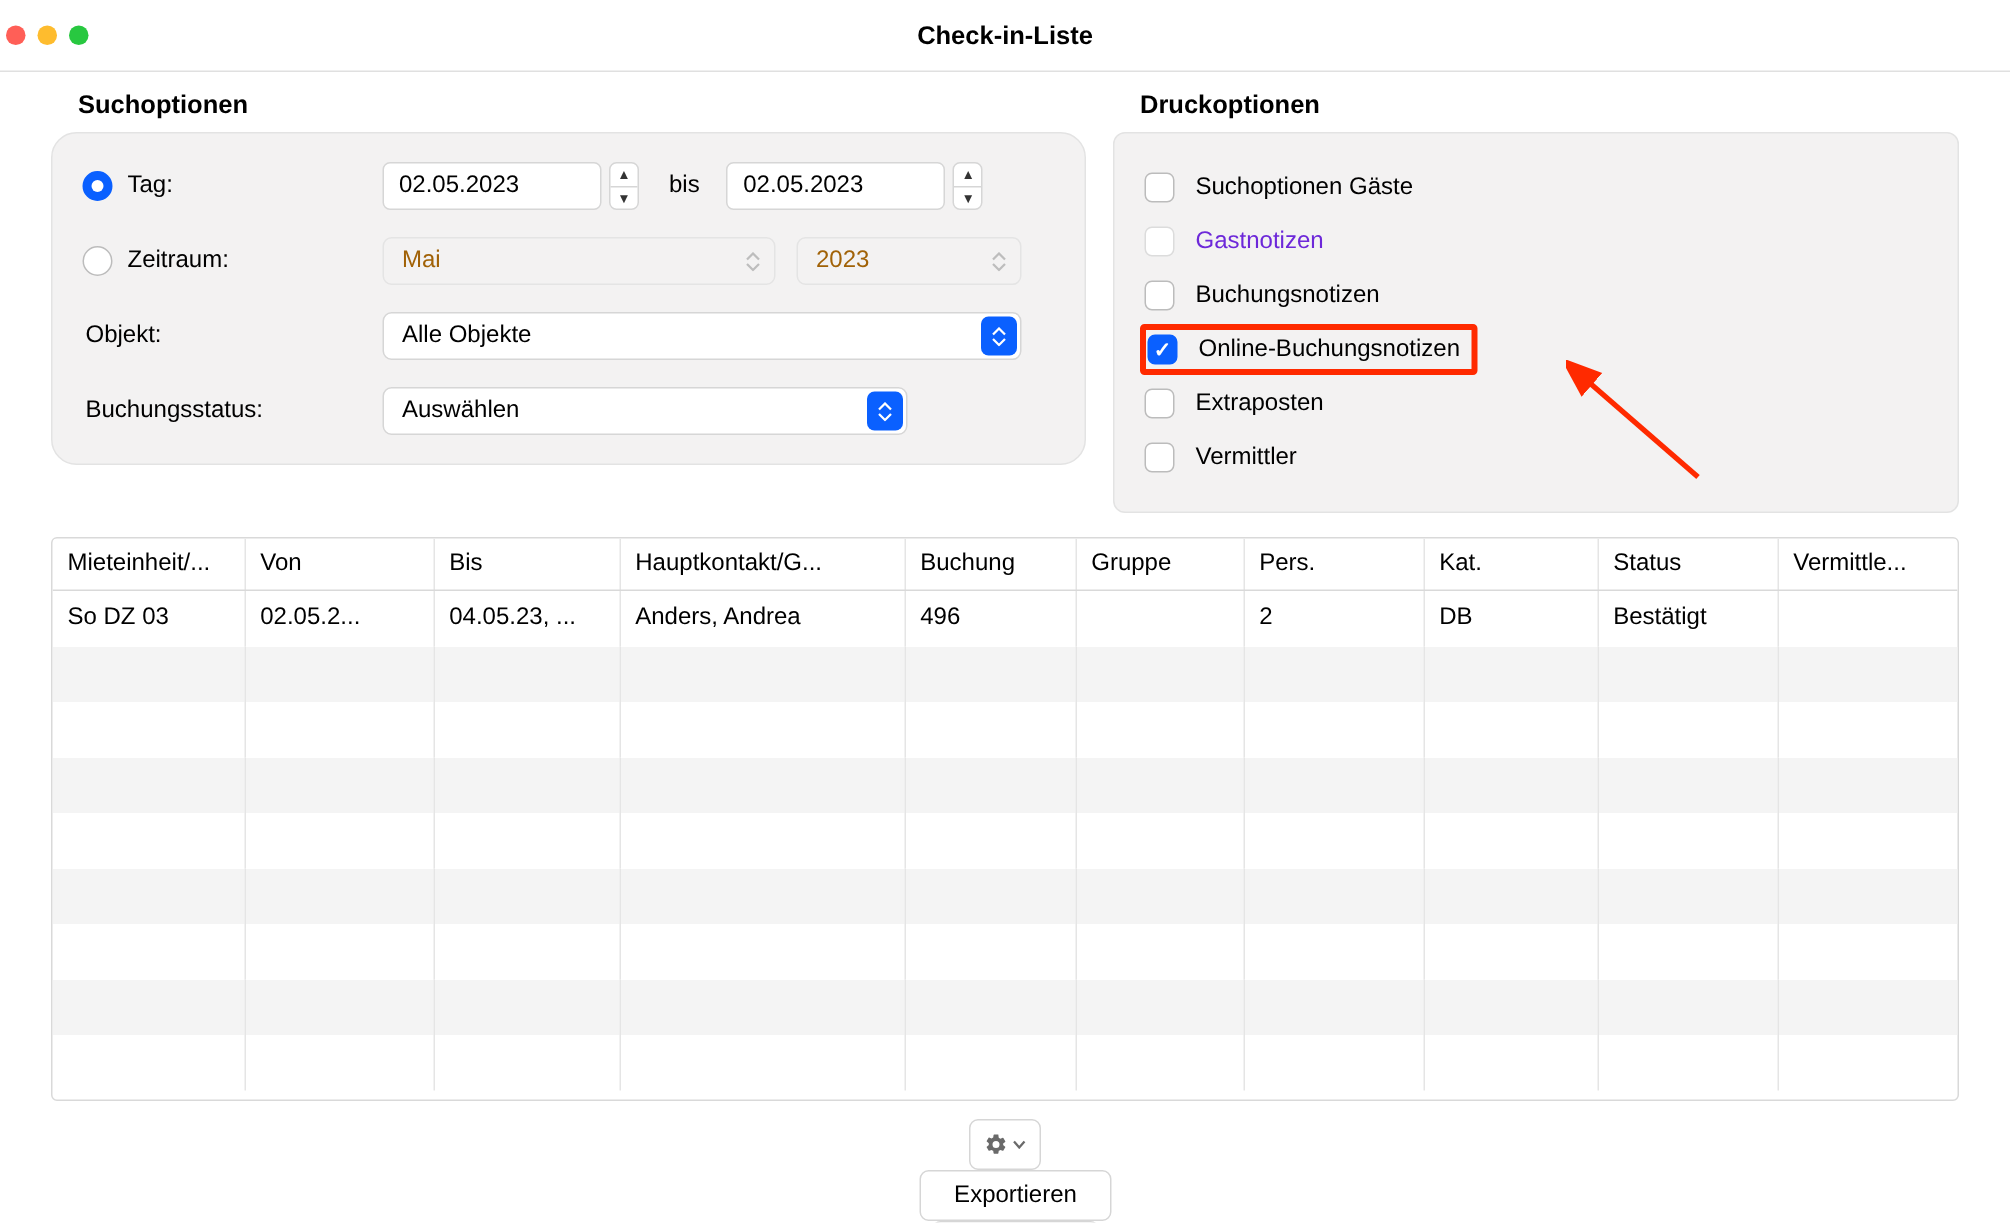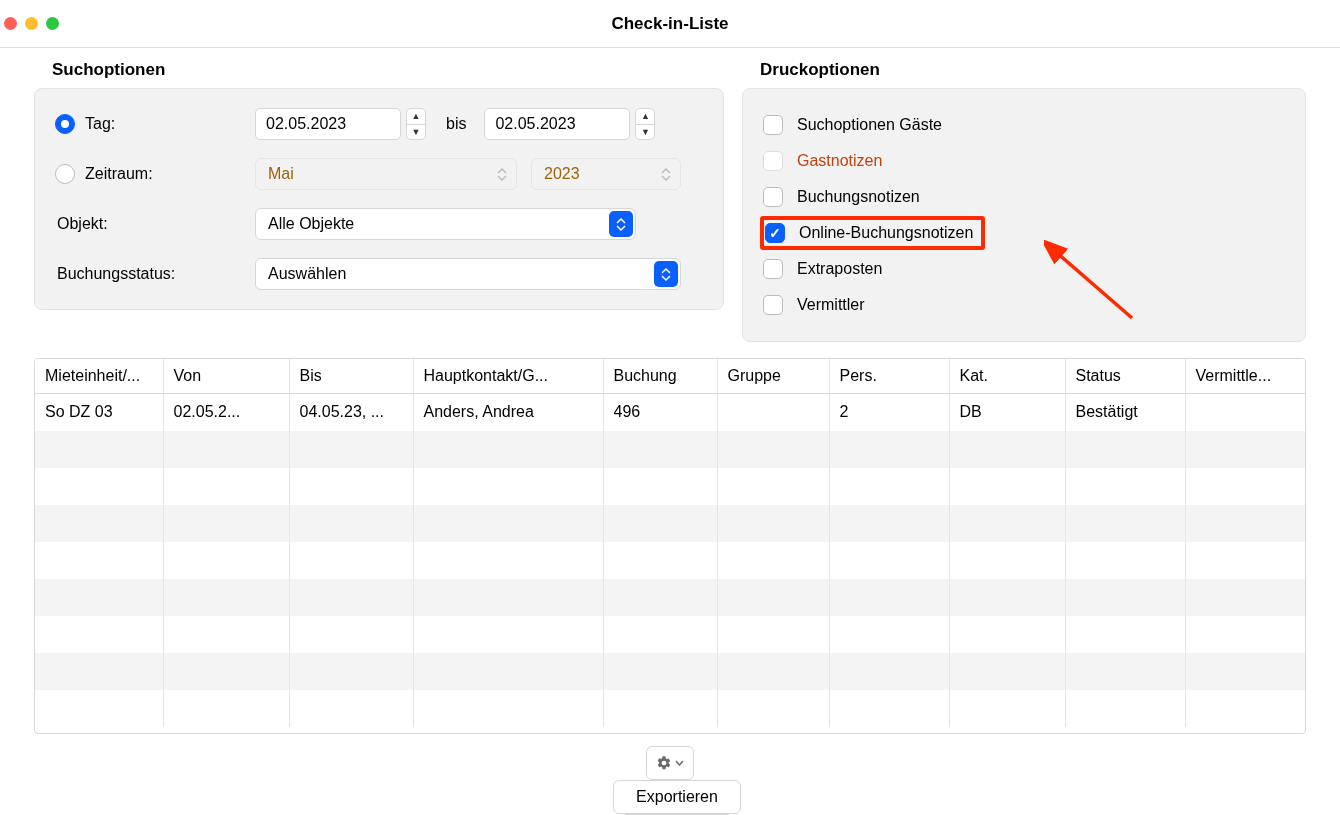--- a/index.html
+++ b/index.html
@@ -42,21 +42,21 @@
   font-size: 17px;
   font-weight: 600;
   margin: 0 0 8px 18px;
 }
 .panel {
   background: #f3f2f2;
   border: 1px solid #e3e3e3;
   border-radius: 8px;
   padding: 18px 20px;
 }
-.search-panel { width: 690px; }
+.search-panel { width: 690px; border-radius: 17px; }
 .print-panel { flex: 1; }
 .form-row {
   display: flex;
   align-items: center;
   margin-bottom: 16px;
   height: 34px;
 }
 .form-row.last { margin-bottom: 0; }
 .radio {
   width: 20px; height: 20px;
@@ -162,21 +162,21 @@
 .cb.checked {
   background: #0a60ff;
   border-color: #0a60ff;
 }
 .cb.checked::after {
   content: "✓";
   color: #fff;
   font-size: 14px;
   font-weight: 700;
 }
-.cb-row.disabled { color: #c2410c; }
+.cb-row.disabled { color: #6d28d9; }
 .cb-row.disabled .cb { border-color: #dcdcdc; cursor: default; }
 .highlight-box {
   border: 4px solid #ff2a00;
   border-radius: 3px;
   padding: 3px 8px 3px 1px;
   margin: -2px 0 -2px -3px;
 }
 .arrow-annot {
   position: absolute;
   pointer-events: none;
@@ -320,36 +320,36 @@
               </svg>
             <svg width="10" height="6">
                 <path d="M1 1 L5 5 L9 1" stroke="currentColor" fill="none" stroke-width="1.5"></path>
               </svg>
           </span>
         </div>
       </div>
 
       <div class="form-row">
         <div class="label-col noradio">Objekt:</div>
-        <div class="select" style="width:381px">
+        <div class="select" style="width:426px">
           <span>Alle Objekte</span>
           <span class="caret blue">
             <svg width="10" height="6">
                 <path d="M1 5 L5 1 L9 5" stroke="currentColor" fill="none" stroke-width="1.5"></path>
               </svg>
             <svg width="10" height="6">
                 <path d="M1 1 L5 5 L9 1" stroke="currentColor" fill="none" stroke-width="1.5"></path>
               </svg>
           </span>
         </div>
       </div>
 
       <div class="form-row last">
         <div class="label-col noradio">Buchungsstatus:</div>
-        <div class="select" style="width:426px">
+        <div class="select" style="width:350px">
           <span>Auswählen</span>
           <span class="caret blue">
             <svg width="10" height="6">
                 <path d="M1 5 L5 1 L9 5" stroke="currentColor" fill="none" stroke-width="1.5"></path>
               </svg>
             <svg width="10" height="6">
                 <path d="M1 1 L5 5 L9 1" stroke="currentColor" fill="none" stroke-width="1.5"></path>
               </svg>
           </span>
         </div>

